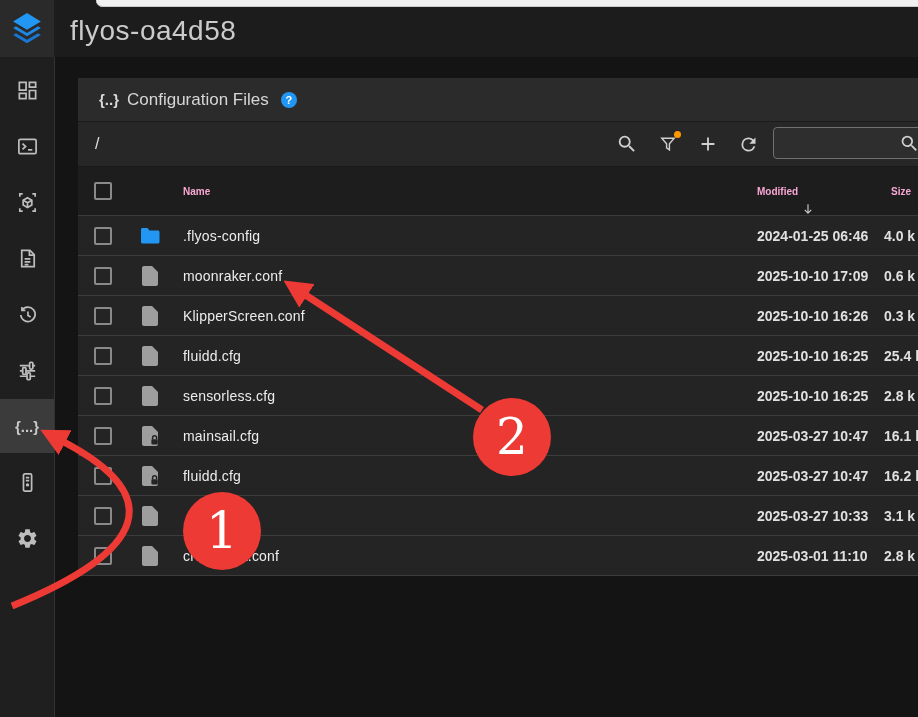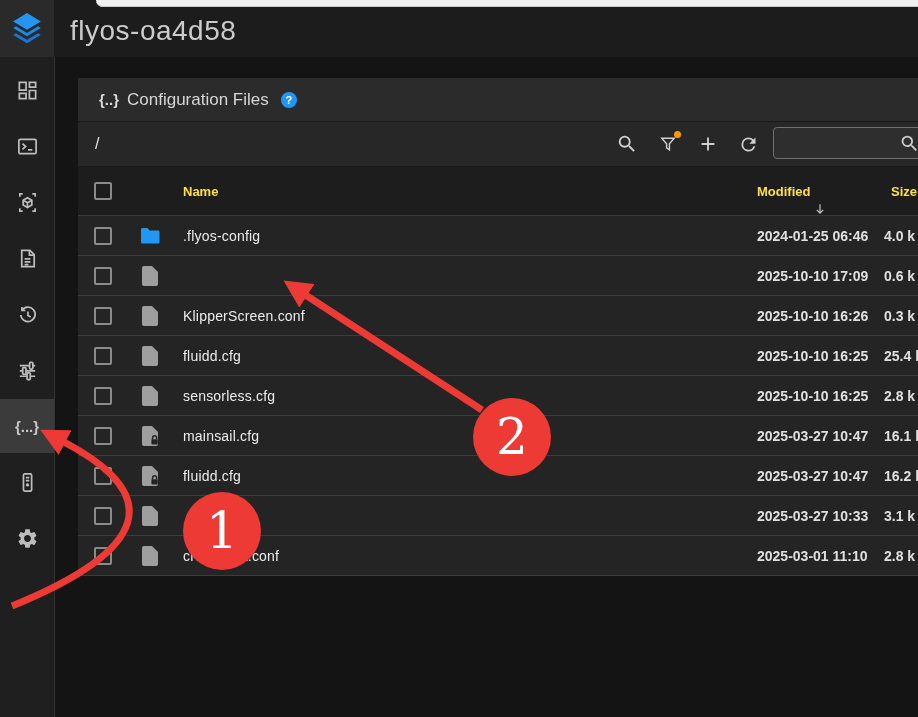--- a/index.html
+++ b/index.html
@@ -39,21 +39,21 @@
   .tb-search{left:535px;} .tb-filter{left:576px;} .tb-add{left:616px;} .tb-refresh{left:656px;}
   .filter-dot{position:absolute;right:1px;top:1px;width:7px;height:7px;border-radius:50%;background:#ff9800;}
   .search-box{position:absolute;left:695px;top:5px;width:250px;height:32px;background:#2e2e2f;
               border:1px solid #707070;border-radius:4px;color:#e0e0e0;font-size:14px;padding:0 34px 0 10px;
               box-sizing:border-box;outline:none;font-family:"Liberation Sans",sans-serif;}
   .search-box-icon{position:absolute;left:821px;top:11px;color:#cfcfcf;pointer-events:none;}
 
   .t-header{height:49px;background:#1d1d1e;position:relative;border-bottom:1px solid #3a3a3b;box-sizing:border-box;}
   .cb{position:absolute;width:18px;height:18px;border:2px solid #8a8a8a;border-radius:2px;box-sizing:border-box;cursor:pointer;}
   .t-header .cb{left:16px;top:15px;}
-  .hcol{position:absolute;top:0;height:49px;line-height:49px;font-size:13px;font-weight:bold;color:#fde047;cursor:pointer;}
+  .hcol{position:absolute;top:0;height:49px;line-height:49px;font-size:10px;font-weight:bold;color:#f9a8d4;cursor:pointer;}
   .hcol.name{left:105px;} .hcol.modified{left:679px;display:flex;align-items:flex-end;gap:3px;} .hcol.size{left:813px;}
   .sort-arrow{display:inline-flex;color:#c9c9c9;}
 
   .rows{background:#c4b5fd;}
   .row{position:relative;height:40px;background:#242425;box-shadow:inset 0 -1px 0 #3c3c3d;cursor:pointer;}
   .row .cb{left:16px;top:11px;}
   .ricon{position:absolute;left:60px;top:8px;width:24px;height:24px;}
   .rname{position:absolute;left:105px;top:0;height:40px;line-height:40px;font-size:14px;font-weight:500;color:#ececec;letter-spacing:.2px;}
   .rmod{position:absolute;left:679px;top:0;height:40px;line-height:40px;font-size:14px;font-weight:600;color:#e0e0e0;}
   .rsize{position:absolute;left:806px;top:0;height:40px;line-height:40px;font-size:14px;font-weight:600;color:#e0e0e0;white-space:nowrap;}
@@ -227,20 +227,21 @@
   </div>
         <div class="row">
     <span class="cb"></span>
 
     <span class="ricon">
       <svg width="24" height="24" viewBox="0 0 24 24">
         <path d="M14 2H6c-1.1 0-2 .9-2 2v16c0 1.1.9 2 2 2h12c1.1 0 2-.9 2-2V8l-6-6z" fill="#9e9e9e"></path>
       </svg>
     </span>
 
+    <span class="rname">moonraker.conf</span>
     <span class="rmod">2025-10-10 17:09</span>
     <span class="rsize">0.6 k</span>
   </div>
         <div class="row">
     <span class="cb"></span>
 
     <span class="ricon">
       <svg width="24" height="24" viewBox="0 0 24 24">
         <path d="M14 2H6c-1.1 0-2 .9-2 2v16c0 1.1.9 2 2 2h12c1.1 0 2-.9 2-2V8l-6-6z" fill="#9e9e9e"></path>
       </svg>

